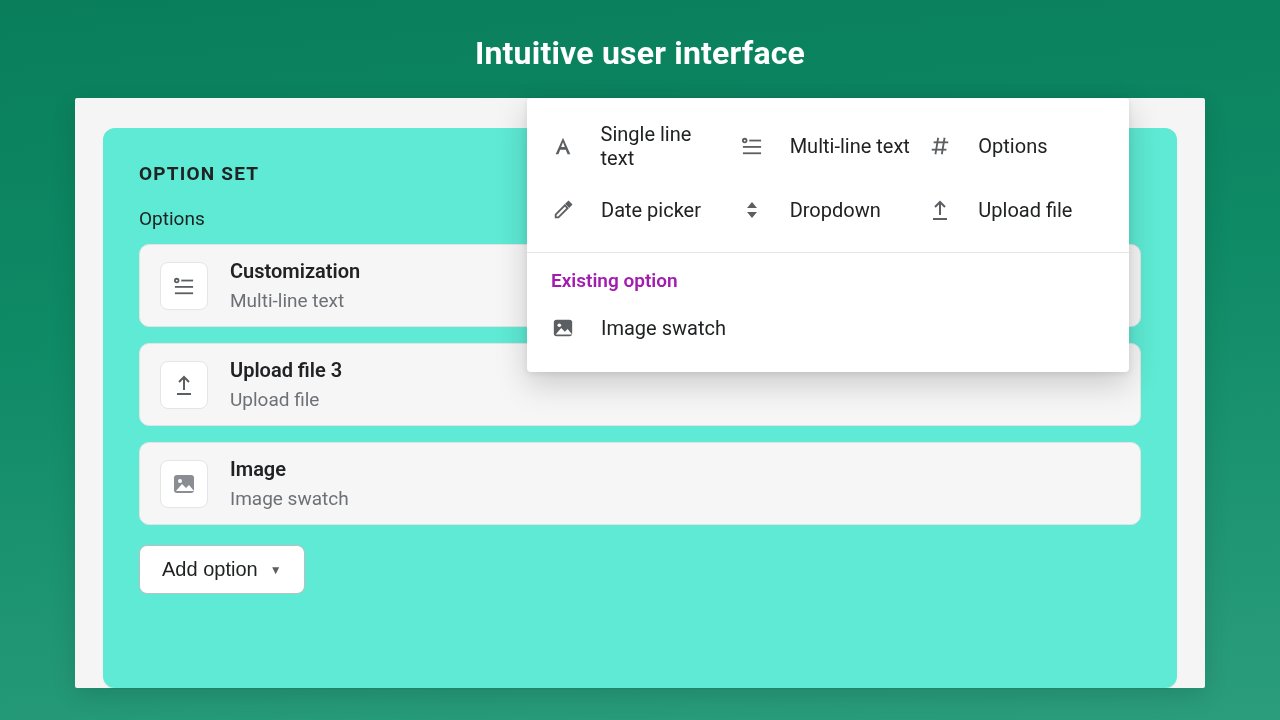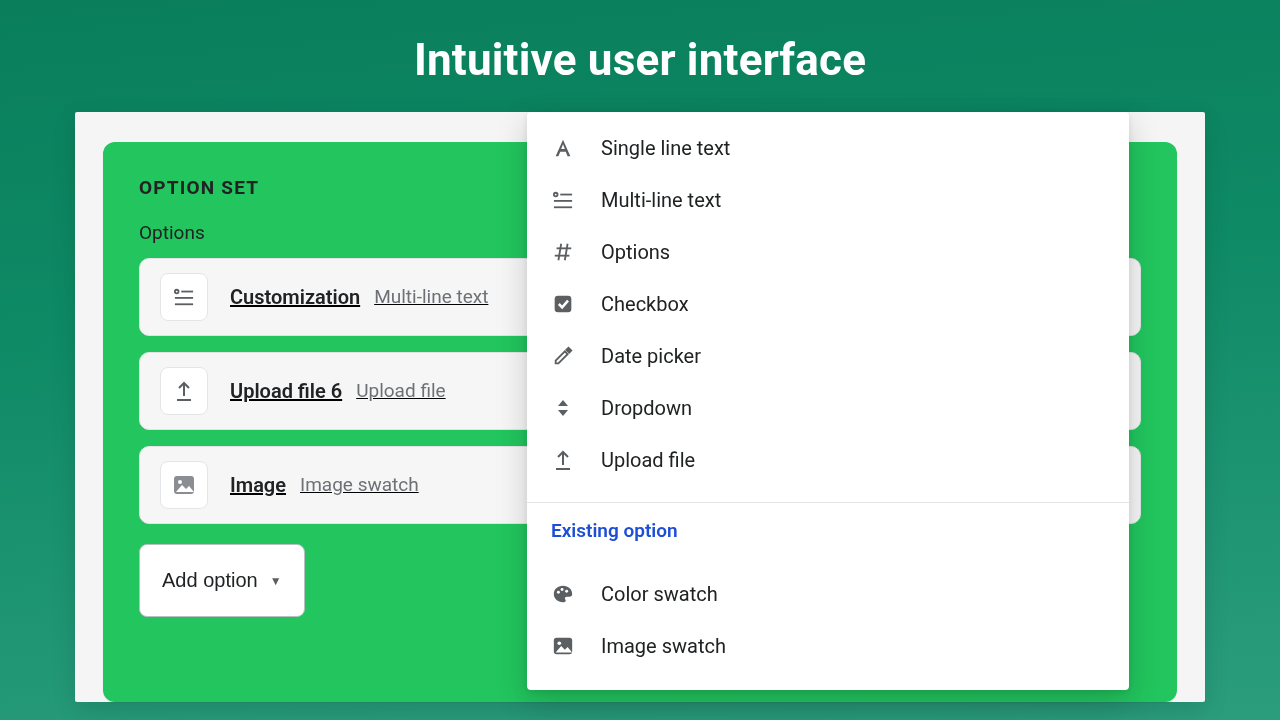--- a/index.html
+++ b/index.html
@@ -2,73 +2,73 @@
 <html><head>
 <meta charset="utf-8">
 <style>
   * { box-sizing: border-box; margin: 0; padding: 0; }
   html, body { width: 1280px; height: 720px; overflow: hidden; font-family: -apple-system, BlinkMacSystemFont, "Segoe UI", Roboto, "Helvetica Neue", Arial, sans-serif; }
   body {
     background: linear-gradient(175deg, #0a7e5b 0%, #0e8a65 40%, #2b9d7d 100%);
     display: flex; flex-direction: column; align-items: center;
   }
   .hero-title {
-    color: #fff; font-size: 44px; font-weight: 700; letter-spacing: .2px;
+    color: #fff; font-size: 32px; font-weight: 700; letter-spacing: .2px;
     margin-top: 34px; margin-bottom: 26px;
   }
   .app-frame {
     width: 1130px; height: 590px; background: #f5f5f6; border-radius: 2px;
     box-shadow: 0 8px 24px rgba(0,0,0,.12);
     position: relative; padding: 30px 28px 0 28px;
   }
   .card {
-    background: #22c55e; border-radius: 12px; box-shadow: 0 1px 2px rgba(0,0,0,.06);
+    background: #5eead4; border-radius: 12px; box-shadow: 0 1px 2px rgba(0,0,0,.06);
     padding: 30px 0 28px 0; width: 100%; height: 100%;
   }
   .card-header {
     font-size: 19px; font-weight: 700; color: #202223; letter-spacing: 1.2px;
     padding: 4px 36px 22px 36px;
   }
   .section-label {
     font-size: 19px; color: #202223; font-weight: 400; padding: 0 36px 14px 36px;
   }
   .opt-list { display: flex; flex-direction: column; padding: 0 36px; }
   .opt-row {
     display: flex; align-items: center; gap: 22px;
     background: #f6f6f7; border: 1px solid #e1e3e5; border-radius: 10px;
     padding: 14px 20px; margin-bottom: 16px;
   }
   .opt-icon-box {
     width: 48px; height: 48px; background: #fff; border: 1px solid #e4e5e7; border-radius: 8px;
     display: flex; align-items: center; justify-content: center;
     color: #5c5f62;
   }
-  .opt-texts { display: flex; gap: 14px; text-decoration: underline; }
+  .opt-texts { display: flex; flex-direction: column; gap: 6px; }
   .opt-title { font-size: 20px; font-weight: 600; color: #202223; }
   .opt-sub   { font-size: 19px; color: #6d7175; }
   .add-btn {
     display: inline-flex; align-items: center; gap: 12px;
     background: #fff; border: 1px solid #babfc3; border-radius: 8px;
-    padding: 24px 22px; font-size: 20px; color: #202223; cursor: pointer;
+    padding: 12px 22px; font-size: 20px; color: #202223; cursor: pointer;
     margin-left: 36px; margin-top: 4px;
   }
   .add-btn .caret { font-size: 12px; color: #5c5f62; }
   
   .menu {
     position: absolute; left: 452px; top: 0px; width: 602px;
     background: #fff; border-radius: 4px;
     box-shadow: 0 12px 32px rgba(0,0,0,.18), 0 2px 6px rgba(0,0,0,.08);
     padding: 18px 24px 22px 24px;
   }
-  .menu-grid { display: grid; grid-template-columns: 1fr; column-gap: 12px; row-gap: 28px; padding: 6px 0 10px 0; text-align: center;}
+  .menu-grid { display: grid; grid-template-columns: 1fr 1fr 1fr; column-gap: 12px; row-gap: 28px; padding: 6px 0 10px 0;}
   .menu-item { display: flex; align-items: center; gap: 26px; cursor: pointer; }
   .menu-item .mi-icon { width: 24px; display:flex; justify-content:center; color:#5c5f62; }
   .menu-item .mi-label { font-size: 20px; color: #202223; }
   .menu-divider { border: none; border-top: 1px solid #e4e5e7; margin: 20px -24px 16px -24px; }
-  .menu-heading { font-size: 19px; font-weight: 600; color: #1d4ed8; margin-bottom: 34px; }
+  .menu-heading { font-size: 19px; font-weight: 600; color: #a21caf; margin-bottom: 18px; }
   svg { display:block; }
 </style>
 </head>
 <body>
 
 <div class="hero-title">Intuitive user interface</div>
 
 <div class="app-frame">
   <div class="card">
     <div class="card-header">OPTION SET</div>
@@ -93,21 +93,21 @@
 
       <div class="opt-row">
         <div class="opt-icon-box">
           <svg width="20" height="22" viewBox="0 0 20 22" fill="none" stroke="currentColor" stroke-width="2">
             <line x1="10" y1="16" x2="10" y2="3"></line>
             <polyline points="5,8 10,3 15,8"></polyline>
             <line x1="3" y1="20" x2="17" y2="20"></line>
           </svg>
         </div>
         <div class="opt-texts">
-          <div class="opt-title">Upload file 6</div>
+          <div class="opt-title">Upload file 3</div>
           <div class="opt-sub">Upload file</div>
         </div>
       </div>
 
       <div class="opt-row">
         <div class="opt-icon-box">
           <svg width="24" height="24" viewBox="0 0 24 24" fill="#8a8d91">
             <rect x="2" y="3" width="20" height="18" rx="3"></rect>
             <circle cx="8" cy="9" r="2" fill="#fff"></circle>
             <path d="M4 19 L10 12 L14 16 L17 13 L22 19 Z" fill="#fff"></path>
@@ -153,29 +153,20 @@
             <line x1="5" y1="8" x2="21" y2="8"></line>
               <line x1="3" y1="16" x2="19" y2="16"></line>
             <line x1="10" y1="3" x2="7" y2="21"></line>
               <line x1="17" y1="3" x2="14" y2="21"></line>
           </svg>
         </span>
         <span class="mi-label">Options</span>
       </div>
       <div class="menu-item">
         <span class="mi-icon">
-          <svg width="20" height="20" viewBox="0 0 24 24" fill="#5c5f62">
-              <rect x="2" y="2" width="20" height="20" rx="4"></rect>
-              <polyline points="7,12 11,16 18,8" fill="none" stroke="#fff" stroke-width="3"></polyline>
-            </svg>
-        </span>
-        <span class="mi-label">Checkbox</span>
-      </div>
-      <div class="menu-item">
-        <span class="mi-icon">
           <svg width="22" height="22" viewBox="0 0 24 24" fill="none" stroke="currentColor" stroke-width="2">
             <path d="M4 20 L4 17 L14 7 L17 10 L7 20 Z"></path>
               <path d="M15 6 L18 3 L21 6 L18 9" fill="currentColor"></path>
           </svg>
         </span>
         <span class="mi-label">Date picker</span>
       </div>
       <div class="menu-item">
         <span class="mi-icon">
           <svg width="16" height="20" viewBox="0 0 16 20" fill="currentColor">
@@ -196,31 +187,20 @@
         <span class="mi-label">Upload file</span>
       </div>
     </div>
 
     <hr class="menu-divider">
     <div class="menu-heading">Existing option</div>
     <div class="menu-grid">
       <div class="menu-item">
         <span class="mi-icon">
           <svg width="22" height="22" viewBox="0 0 24 24" fill="currentColor">
-            <path d="M12 3 C6 3 2 7 2 12 c0 5 4 9 10 9 c2 0 3-1 3-2 c0-1-1-1-1-2 c0-1 1-2 2-2 h3 c2 0 3-1 3-3 C22 7 18 3 12 3 Z"></path>
-            <circle cx="7" cy="10" r="1.6" fill="#fff"></circle>
-              <circle cx="11" cy="7" r="1.6" fill="#fff"></circle>
-              <circle cx="16" cy="9" r="1.6" fill="#fff"></circle>
-          </svg>
-        </span>
-        <span class="mi-label">Color swatch</span>
-      </div>
-      <div class="menu-item">
-        <span class="mi-icon">
-          <svg width="22" height="22" viewBox="0 0 24 24" fill="currentColor">
             <rect x="2" y="3" width="20" height="18" rx="3"></rect>
             <circle cx="8" cy="9" r="2" fill="#fff"></circle>
             <path d="M4 19 L10 12 L14 16 L17 13 L22 19 Z" fill="#fff"></path>
           </svg>
         </span>
         <span class="mi-label">Image swatch</span>
       </div>
     </div>
   </div>
 </div>

